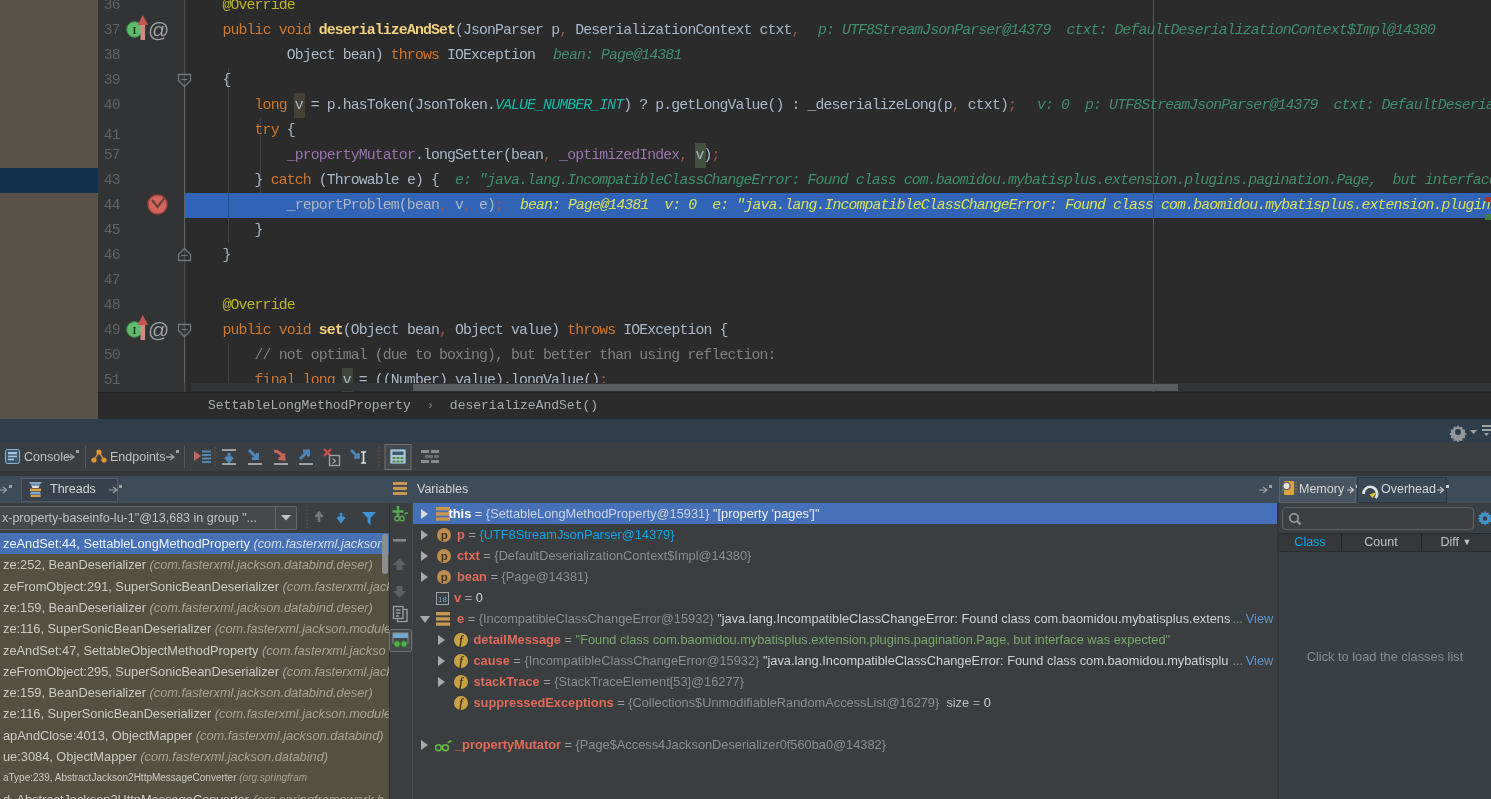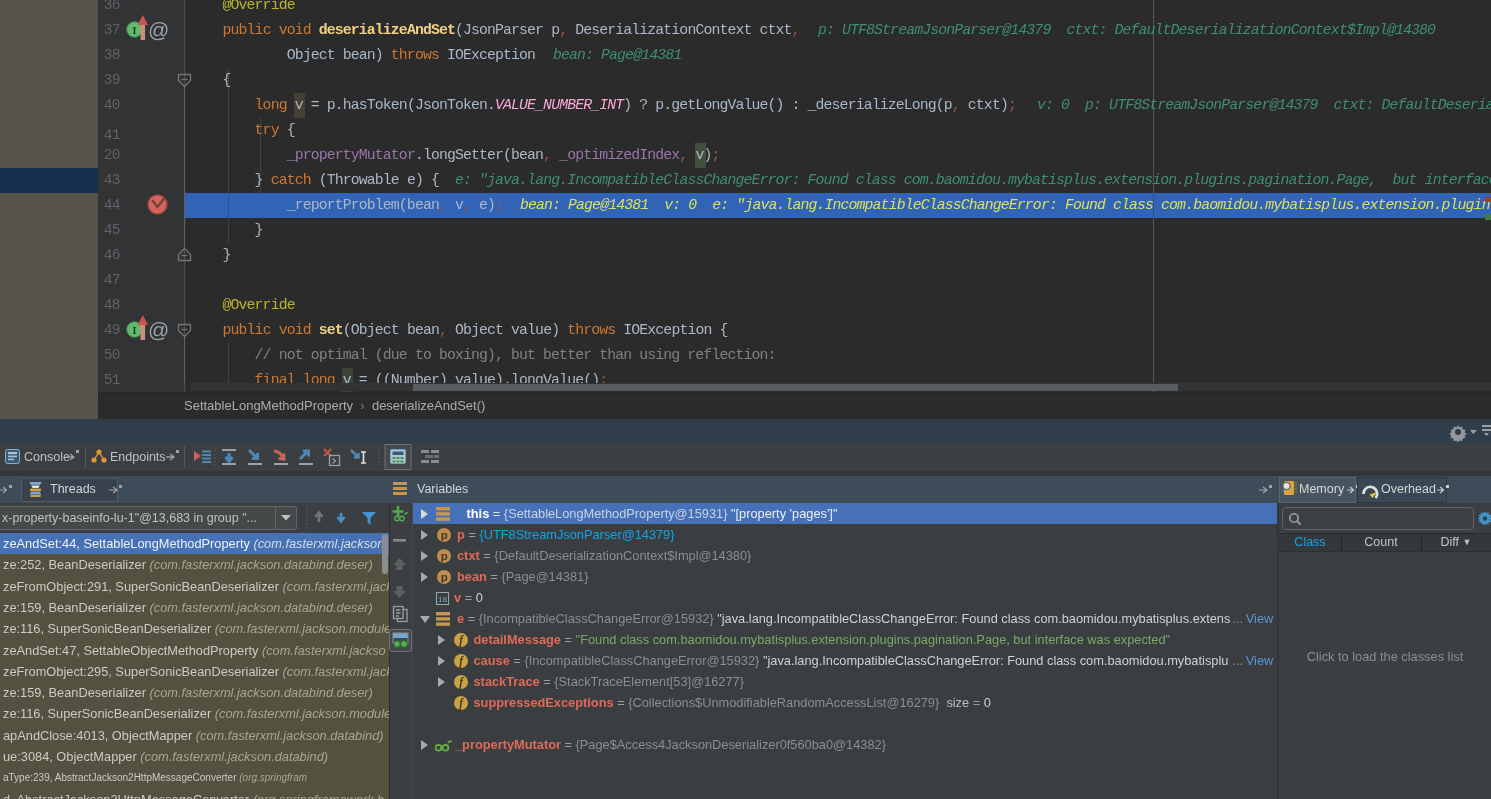--- a/index.html
+++ b/index.html
@@ -5,21 +5,21 @@
   html,body{margin:0;padding:0;background:#2b2b2b;}
   #root{position:relative;width:1491px;height:799px;overflow:hidden;background:#2b2b2b;
         font-family:"Liberation Sans",sans-serif;}
   .abs{position:absolute;}
   .code{position:absolute;left:190.5px;height:25px;line-height:25px;white-space:pre;
         font-family:"Liberation Mono",monospace;font-size:14.8px;letter-spacing:-0.866px;color:#a9b7c6;}
   .kw{color:#cc7832;}
   .ann{color:#bbb529;}
   .mth{color:#f0d082;font-weight:bold;}
   .fld{color:#9876aa;}
-  .cst{color:#f9a8d4;font-style:italic;}
+  .cst{color:#14b8a6;font-style:italic;}
   .cmt{color:#808080;}
   .pn{color:#9e5340;}
   .hint{position:absolute;height:25px;line-height:25px;white-space:pre;
         font-family:"Liberation Mono",monospace;font-size:14.8px;letter-spacing:-0.866px;font-style:italic;color:#3f8e70;}
   .ln{position:absolute;width:36px;text-align:right;height:25px;line-height:25px;
       font-family:"Liberation Mono",monospace;font-size:14.6px;letter-spacing:-0.6px;color:#606366;}
   .uitxt{color:#bbbdbf;font-size:12.5px;}
 </style>
 </head>
 <body>
@@ -67,21 +67,21 @@
     <div class="hint" style="left:1037px;top:92.5px;">v: 0  p: UTF8StreamJsonParser@14379  ctxt: DefaultDeseria</div>
     <div class="hint" style="left:455px;top:167.5px;">e: ″java.lang.IncompatibleClassChangeError: Found class com.baomidou.mybatisplus.extension.plugins.pagination.Page,  but interface</div>
     <div class="hint" style="left:520px;top:192.5px;color:#d9e05c;">bean: Page@14381  v: 0  e: ″java.lang.IncompatibleClassChangeError: Found class com.baomidou.mybatisplus.extension.plugin</div>
 
     <div class="ln" style="left:84px;top:-7.5px;">36</div>
     <div class="ln" style="left:84px;top:17.5px;">37</div>
     <div class="ln" style="left:84px;top:42.5px;">38</div>
     <div class="ln" style="left:84px;top:67.5px;">39</div>
     <div class="ln" style="left:84px;top:92.5px;">40</div>
     <div class="ln" style="left:84px;top:123px;">41</div>
-    <div class="ln" style="left:84px;top:142.5px;">20</div>
+    <div class="ln" style="left:84px;top:142.5px;">57</div>
     <div class="ln" style="left:84px;top:167.5px;">43</div>
     <div class="ln" style="left:84px;top:192.5px;">44</div>
     <div class="ln" style="left:84px;top:217.5px;">45</div>
     <div class="ln" style="left:84px;top:242.5px;">46</div>
     <div class="ln" style="left:84px;top:267.5px;">47</div>
     <div class="ln" style="left:84px;top:292.5px;">48</div>
     <div class="ln" style="left:84px;top:317.5px;">49</div>
     <div class="ln" style="left:84px;top:342.5px;">50</div>
     <div class="ln" style="left:84px;top:367.5px;">51</div>
 
@@ -128,21 +128,21 @@
     </div>
 
     <div class="abs" style="left:191px;top:383px;width:1300px;height:8px;background:#313335;"></div>
     <div class="abs" style="left:413px;top:383.5px;width:765px;height:7px;background:#585c5e;"></div>
 
     <div class="abs" style="left:1485px;top:197px;width:6px;height:5px;background:#9e3b34;"></div>
     <div class="abs" style="left:1485px;top:214px;width:6px;height:6px;background:#3f7b43;"></div>
   </div>
 
   <div class="abs" style="left:98px;top:392px;width:1393px;height:27px;background:#2b2b2b;border-top:1px solid #252525;box-sizing:border-box;"></div>
-  <div class="abs" style="left:184px;top:392px;height:45px;line-height:27px;color:#a9acae;font-size:13px;">SettableLongMethodProperty&nbsp;&nbsp;<span style="color:#7d8082;">›</span>&nbsp;&nbsp;deserializeAndSet()</div>
+  <div class="abs" style="left:208px;top:392px;height:45px;line-height:27px;color:#a9acae;font-size:13px;font-family:Liberation Mono, monospace;">SettableLongMethodProperty&nbsp;&nbsp;<span style="color:#7d8082;">›</span>&nbsp;&nbsp;deserializeAndSet()</div>
 
   <div class="abs" style="left:0;top:419px;width:1491px;height:24px;background:#303d4a;"></div>
 
   <svg class="abs" style="left:1448px;top:421px;" width="43" height="21" viewBox="0 0 43 21">
     <g fill="#9da1a4">
       <path d="M10 4 l1.5 2.2 2.6-.6 .6 2.6 2.6.6-.6 2.6 2.2 1.5-2.2 1.5 .6 2.6-2.6.6-.6 2.6-2.6-.6-1.5 2.2-1.5-2.2-2.6.6-.6-2.6-2.6-.6 .6-2.6-2.2-1.5 2.2-1.5-.6-2.6 2.6-.6 .6-2.6 2.6 .6z" opacity="0.9"></path>
       <circle cx="10" cy="11" r="3" fill="#2e3b49"></circle>
       <path d="M22 9 l3.5 4 3.5-4z"></path>
       <rect x="34" y="4" width="9" height="2"></rect>
       <path d="M34 8 h9 v2 h-9z M36 12 h5 l-2.5 3z"></path>
@@ -384,21 +384,21 @@
   <div class="abs" id="vars" style="left:412.5px;top:502.5px;width:864.5px;height:296.5px;background:#3b3e40;overflow:hidden;">
     <div style="position:absolute;left:0;top:0.5px;width:864.5px;height:21px;line-height:21px;font-size:12.8px;white-space:nowrap;background:#4671b8;">
         <svg style="position:absolute;left:7.5px;top:6px;" width="9" height="10" viewBox="0 0 9 10">
           <path d="M1 0 l7 5 -7 5z" fill="#d7dade"></path>
         </svg>
         <svg style="position:absolute;left:23.5px;top:4px;" width="15" height="14" viewBox="0 0 15 14">
           <rect x="0" y="0" width="14" height="3.4" fill="#c8964f"></rect>
           <rect x="0" y="5.2" width="14" height="3.4" fill="#c8964f"></rect>
           <rect x="0" y="10.4" width="14" height="3.4" fill="#c8964f"></rect>
         </svg>
-        <span style="position:absolute;left:54px;top:0;height:36px;line-height:21px;"><span style="color:#ffffff;font-weight:bold;">this</span><span style="color:#dfe3ea;"> = </span><span style="color:#c8d2e4;">{SettableLongMethodProperty@15931} </span><span style="color:#eceef2;">"[property 'pages']"</span></span>
+        <span style="position:absolute;left:36px;top:0;height:36px;line-height:21px;"><span style="color:#ffffff;font-weight:bold;">this</span><span style="color:#dfe3ea;"> = </span><span style="color:#c8d2e4;">{SettableLongMethodProperty@15931} </span><span style="color:#eceef2;">"[property 'pages']"</span></span>
       </div>
     <div style="position:absolute;left:0;top:21.5px;width:864.5px;height:21px;line-height:21px;font-size:12.8px;white-space:nowrap;">
         <svg style="position:absolute;left:7.5px;top:6px;" width="9" height="10" viewBox="0 0 9 10">
           <path d="M1 0 l7 5 -7 5z" fill="#a7aaad"></path>
         </svg>
         <svg style="position:absolute;left:23.5px;top:3px;" width="16" height="16" viewBox="0 0 16 16">
           <circle cx="8" cy="8" r="7" fill="#bd8d4f"></circle>
           <text x="8.2" y="12.3" font-size="11.5" font-weight="bold" font-family="Liberation Sans" fill="#41372a" text-anchor="middle">p</text>
         </svg>
         <span style="position:absolute;left:44.5px;top:0;height:21px;line-height:21px;"><span style="color:#df6a5a;font-weight:bold;">p</span><span style="color:#9b9da0;"> = </span><span style="color:#0ea5e9;">{UTF8StreamJsonParser@14379}</span></span>

